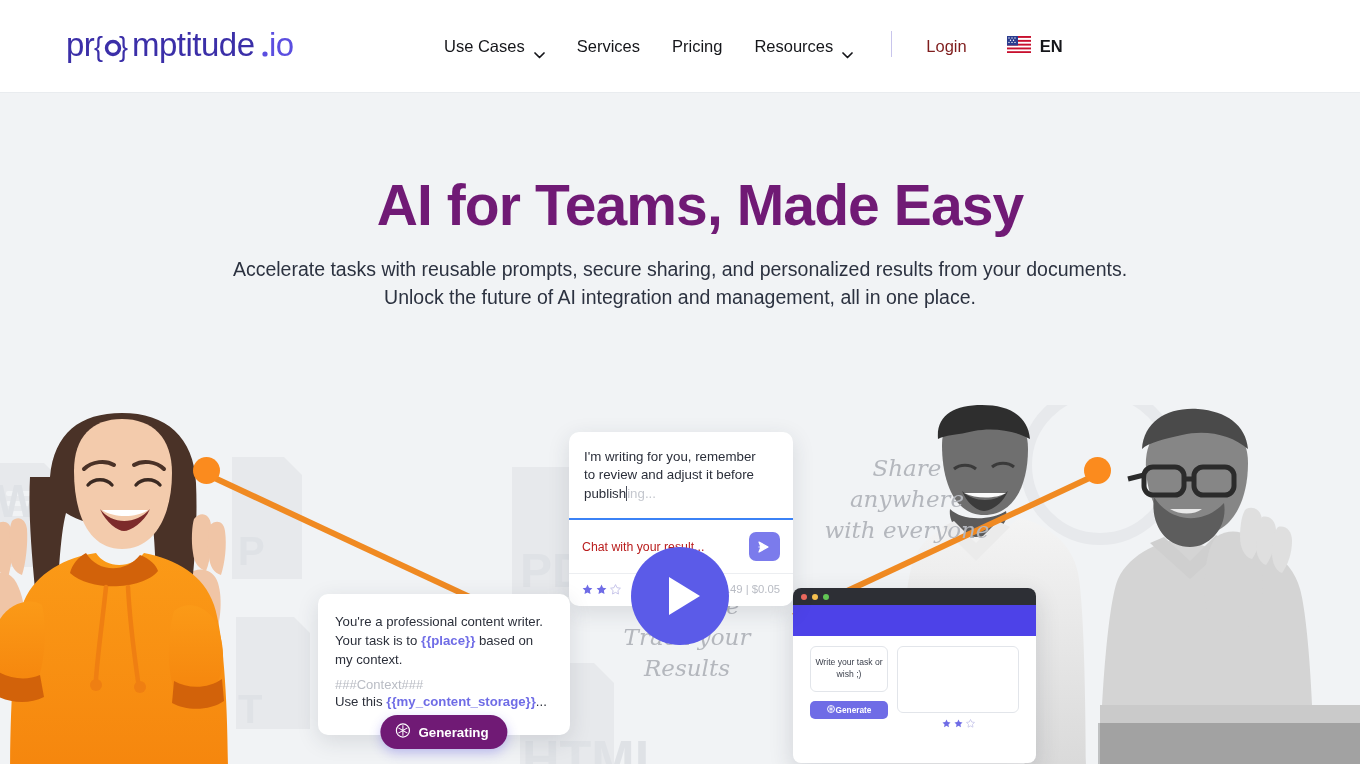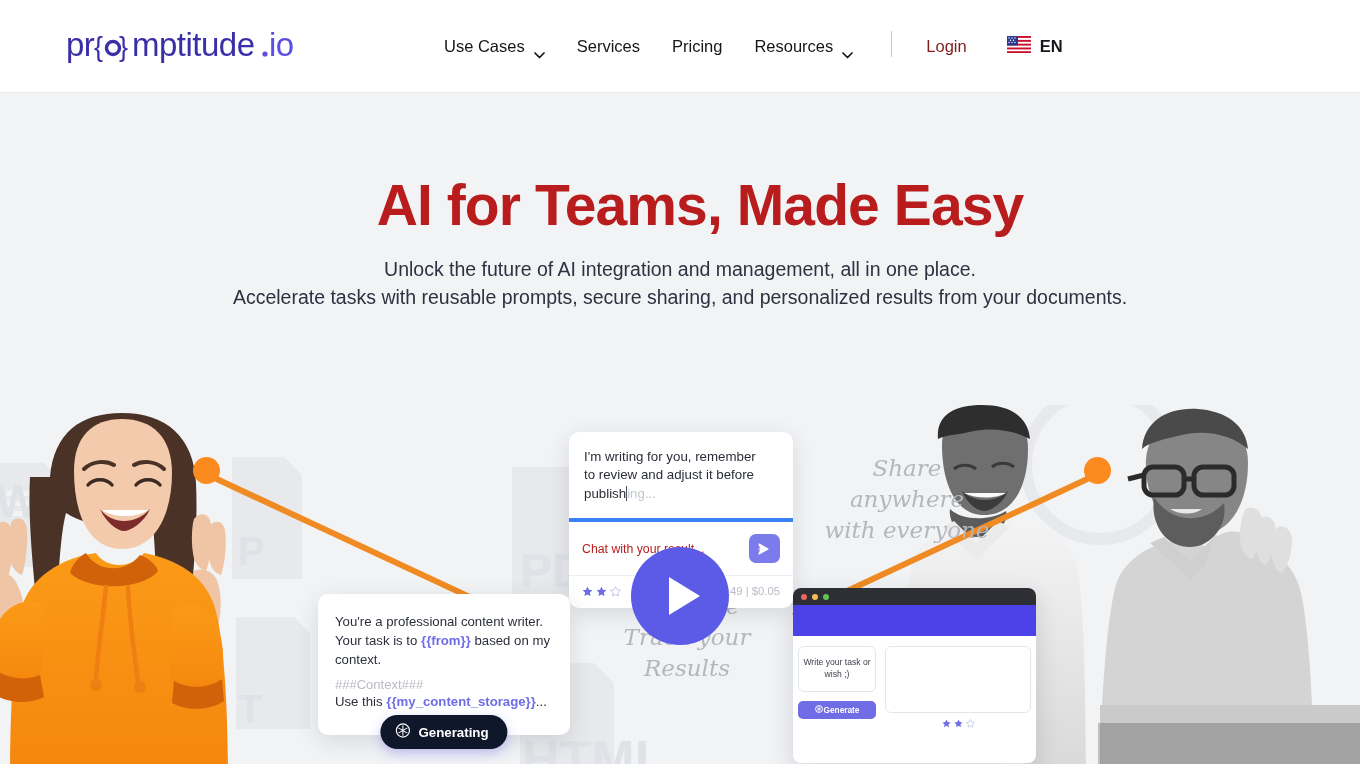--- a/index.html
+++ b/index.html
@@ -47,21 +47,21 @@
   }
   .lang { display: flex; align-items: center; gap: 9px; margin-left: 28px; cursor: pointer; }
   .lang-code { font-size: 16.5px; font-weight: 700; color: #15161a; }
 
   
   .hero { position: relative; width: 1360px; height: 671px; background: #f1f3f5; overflow: hidden; }
   .hero-title {
     text-align: center;
     font-size: 57px;
     font-weight: 700;
-    color: #b91c1c;
+    color: #701a75;
     letter-spacing: -0.9px;
     padding-top: 81px;
     line-height: 1.12;
     padding-left: 40px;
   }
   .hero-sub {
     text-align: center;
     font-size: 19.5px;
     color: #2c3240;
     line-height: 1.47;
@@ -104,21 +104,21 @@
     position: absolute;
     background: #ffffff;
     border-radius: 10px;
     box-shadow: 0 6px 22px rgba(40,44,63,0.13);
     z-index: 20;
   }
   .chat-card { left: 569px; top: 27px; width: 224px; }
   .chat-body {
     padding: 16px 30px 15px 15px;
     font-size: 13.3px; line-height: 1.38; color: #2b2f3a;
-    border-bottom: 4px solid #3b82f6;
+    border-bottom: 2px solid #3b82f6;
   }
   .caret { border-left: 1.5px solid #4a4f5c; margin: 0 0px; }
   .ghost { color: #c4c7ce; }
   .chat-input-row {
     display: flex; align-items: center; justify-content: space-between;
     padding: 12px 13px; border-bottom: 1px solid #eceef1;
   }
   .chat-input-ph { font-size: 12.3px; color: #b91c1c; }
   .send-btn {
     width: 31px; height: 29px; border-radius: 7px; background: #7b7bec;
@@ -129,21 +129,21 @@
   .meta-text { font-size: 11.3px; color: #b9bcc4; }
 
   
   .prompt-card { left: 318px; top: 189px; width: 252px; padding: 18px 17px 24px; }
   .prompt-text { font-size: 13.2px; line-height: 1.44; color: #2b2f3a; }
   .var { color: #6f6ce6; font-weight: 700; }
   .ctx-label { color: #b9bcc4; margin-top: 8px; font-size: 13px; }
   .gen-pill {
     position: absolute; left: 50%; transform: translateX(-50%);
     bottom: -14px;
-    background: #0f172a; color: #fff;
+    background: #701a75; color: #fff;
     border-radius: 20px;
     padding: 8px 19px 8px 15px;
     font-size: 13.3px; font-weight: 700;
     display: flex; align-items: center; gap: 8px;
     cursor: pointer;
     box-shadow: 0 4px 12px rgba(77,66,232,0.3);
   }
 
   
   .play-btn {
@@ -164,21 +164,21 @@
   
   .browser {
     position: absolute; left: 793px; top: 183px; width: 243px; height: 175px;
     background: #ffffff; border-radius: 8px;
     box-shadow: 0 8px 24px rgba(40,44,63,0.16);
     overflow: hidden; z-index: 18;
   }
   .browser-bar { height: 17px; background: #2d2f35; display: flex; align-items: center; padding-left: 8px; gap: 5px; }
   .tl { width: 6px; height: 6px; border-radius: 50%; }
   .browser-hero { height: 31px; background: #4d42e8; }
-  .browser-body { display: flex; padding: 10px 5px; gap: 9px; }
+  .browser-body { display: flex; padding: 10px 17px; gap: 9px; }
   .browser-left { width: 78px; }
   .wish-box {
     border: 1px solid #e2e5ea; border-radius: 6px;
     height: 46px; display: flex; align-items: center; justify-content: center;
     text-align: center; font-size: 8.6px; color: #3a3f4b; line-height: 1.35; padding: 3px;
   }
   .gen-btn-sm {
     margin-top: 9px; background: #6f6ce6; color: #fff;
     border-radius: 5px; height: 18px;
     display: flex; align-items: center; justify-content: center; gap: 1px;
@@ -265,22 +265,22 @@
       <span class="lang-code">EN</span>
     </div>
 
   </nav>
 </div>
 
 <div class="hero">
 
   <h1 class="hero-title">AI for Teams, Made Easy</h1>
   <div class="hero-sub">
+    <div>Accelerate tasks with reusable prompts, secure sharing, and personalized results from your documents.</div>
     <div>Unlock the future of AI integration and management, all in one place.</div>
-    <div>Accelerate tasks with reusable prompts, secure sharing, and personalized results from your documents.</div>
   </div>
 
   <div class="illus">
 
     <svg class="watermarks" width="1360" height="377" viewBox="0 0 1360 377">
       <g fill="#e7e9ec">
         <path d="M0 58h44l16 16v88H0z"></path>
         <rect x="6" y="86" width="32" height="5" rx="2" fill="#f1f3f5"></rect>
         <rect x="6" y="96" width="32" height="5" rx="2" fill="#f1f3f5"></rect>
         <rect x="6" y="106" width="22" height="5" rx="2" fill="#f1f3f5"></rect>
@@ -445,21 +445,21 @@
           <svg width="11" height="11" viewBox="0 0 11 11">
               <path d="M5.5 0.6l1.5 3.1 3.4.5-2.5 2.4.6 3.4-3-1.6-3 1.6.6-3.4L0.6 4.2l3.4-.5z" fill="none" stroke="#c7c5ea" stroke-width="1"></path>
             </svg>
         </span>
         <span class="meta-text">149 | $0.05</span>
       </div>
     </div>
 
     <div class="card prompt-card">
       <div class="prompt-text">
-        <span>You're a professional content writer. Your task is to </span><span class="var">{{from}}</span><span> based on my context.</span>
+        <span>You're a professional content writer. Your task is to </span><span class="var">{{place}}</span><span> based on my context.</span>
       </div>
       <div class="ctx-label">###Context###</div>
       <div class="prompt-text">
         <span>Use this </span><span class="var">{{my_content_storage}}</span><span>...</span>
       </div>
       <div class="gen-pill">
         <span>
           <svg width="15" height="15" viewBox="0 0 16 16">
             <circle cx="8" cy="8" r="7" fill="none" stroke="#ffffff" stroke-width="1.3"></circle>
             <path d="M8 2.4v11.2M3.2 5.2l9.6 5.6M12.8 5.2l-9.6 5.6" stroke="#ffffff" stroke-width="1.1" fill="none"></path>

